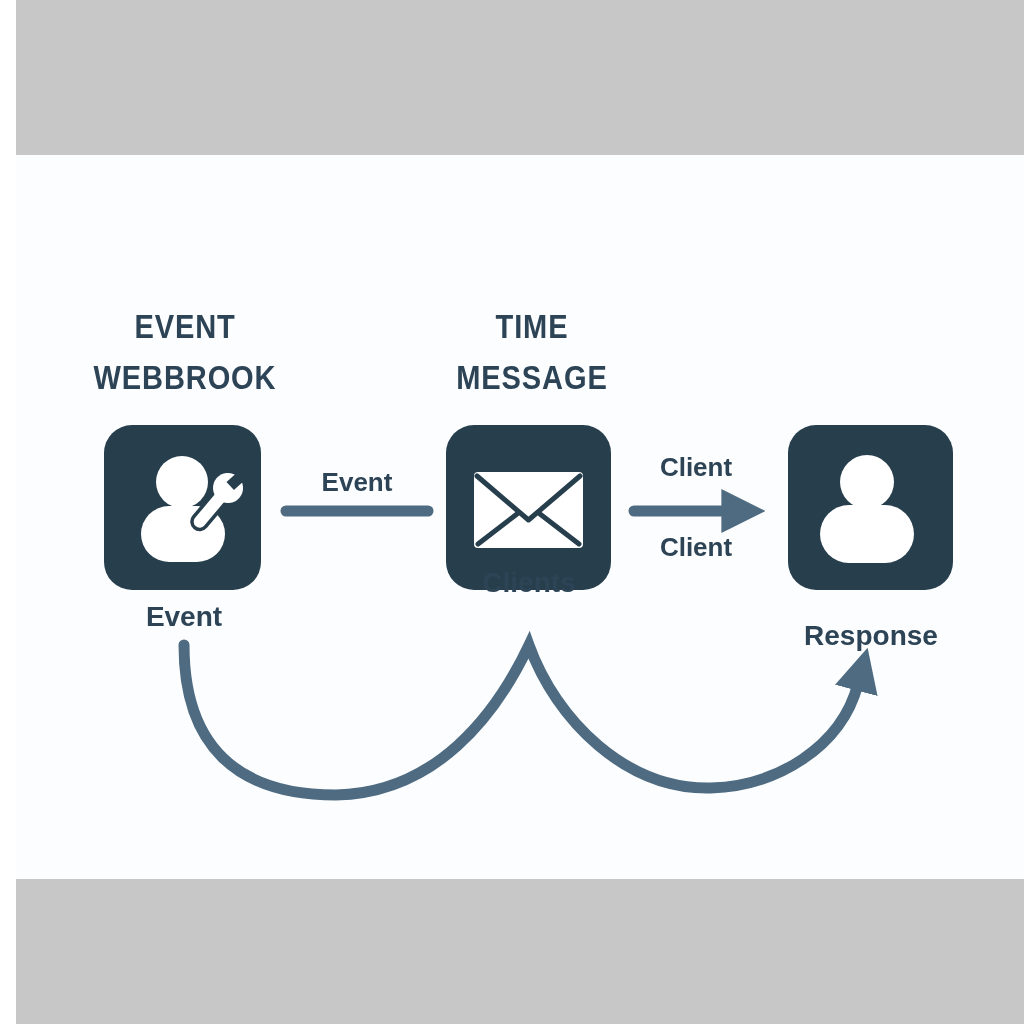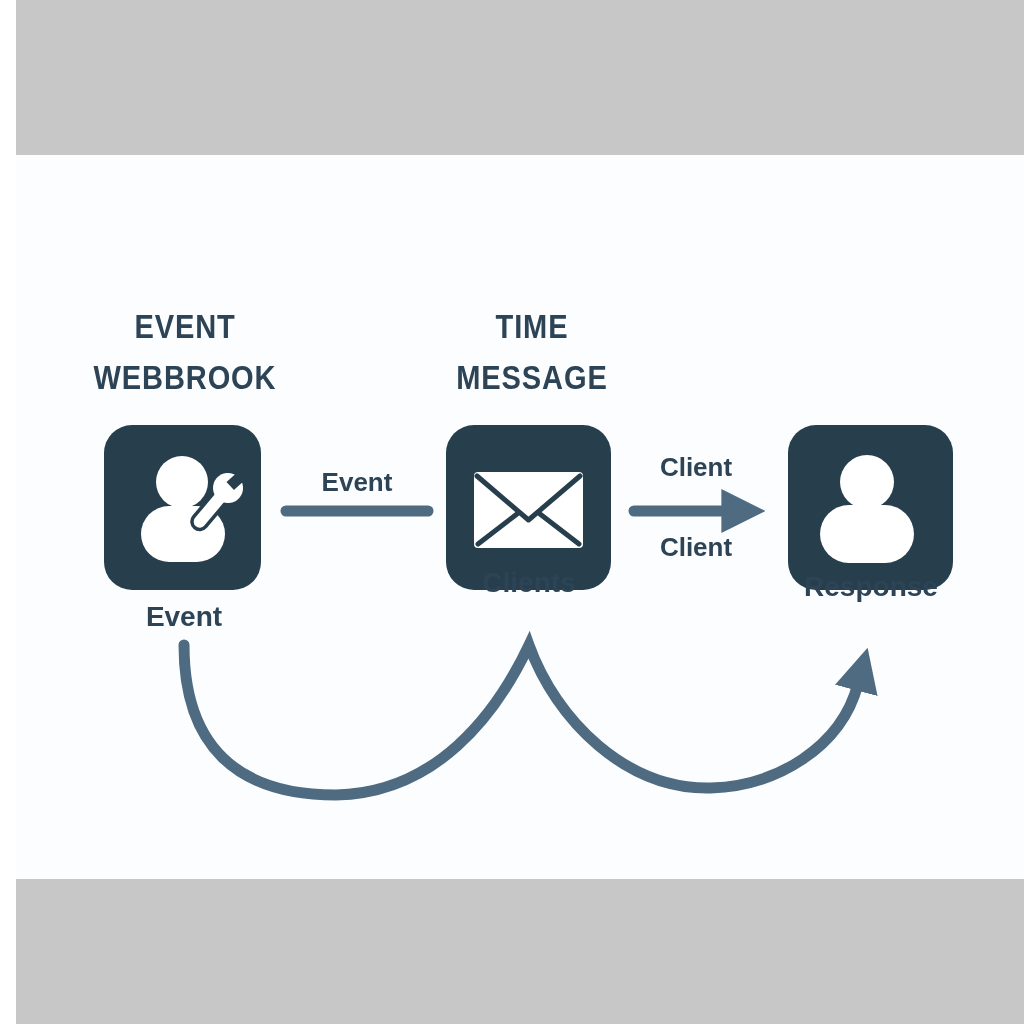--- a/index.html
+++ b/index.html
@@ -67,21 +67,21 @@
     </svg>
   </div>
   <div class="abs txt node-label" style="left:433px;top:567px;width:160px;">Clients</div>
 
   <div class="node-box" style="left:772px;top:425px;width:165px;height:165px;">
     <svg viewBox="0 0 165 165">
       <circle class="fill-white" cx="79" cy="57" r="27"></circle>
       <rect class="fill-white" x="32" y="80" width="94" height="58" rx="29"></rect>
     </svg>
   </div>
-  <div class="abs txt node-label" style="left:775px;top:571px;width:160px;">Response</div>
+  <div class="abs txt node-label" style="left:775px;top:620px;width:160px;">Response</div>
 
   <div class="abs txt conn-label" style="left:281px;top:467px;width:120px;">Event</div>
   <div class="abs txt conn-label" style="left:620px;top:452px;width:120px;">Client</div>
   <div class="abs txt conn-label" style="left:620px;top:532px;width:120px;">Client</div>
 
   <svg class="abs" style="left:0;top:0;pointer-events:none;" width="1024" height="1024" viewBox="0 0 1024 1024">
     <defs>
       <marker id="arrowhead" viewBox="0 0 10 10" refX="1.5" refY="5" markerWidth="4" markerHeight="4" orient="auto-start-reverse">
         <path d="M0 0 L10 5 L0 10 z" fill="#4e6b81"></path>
       </marker>

